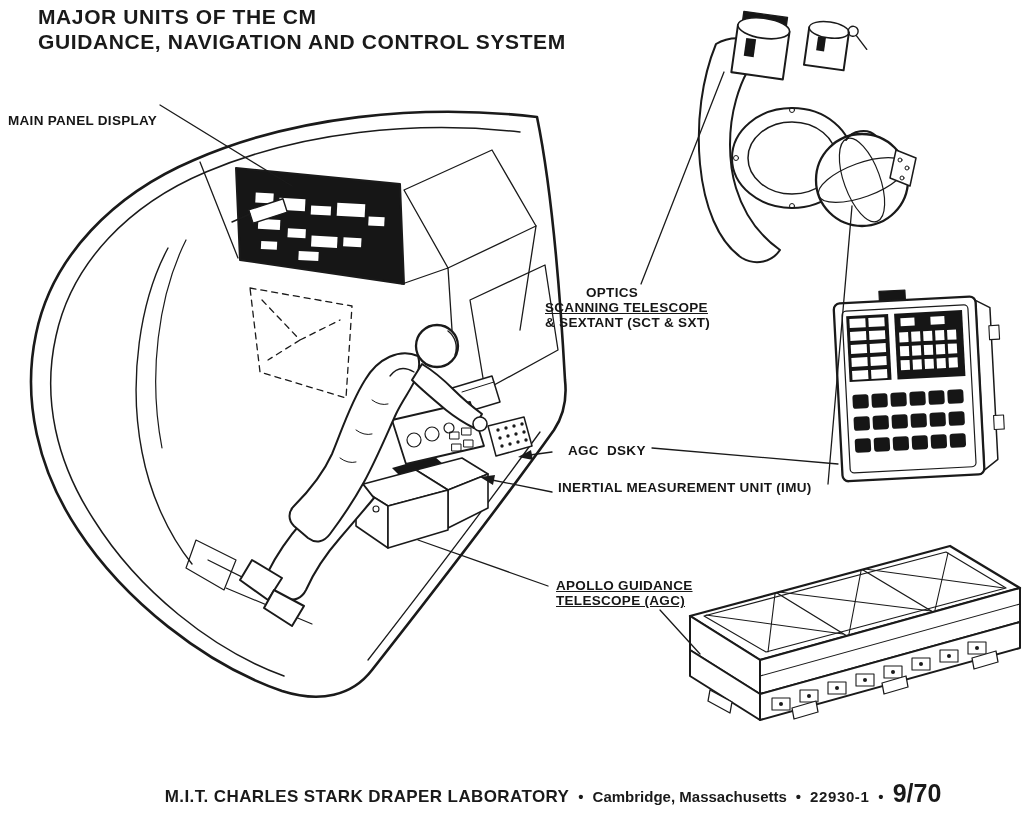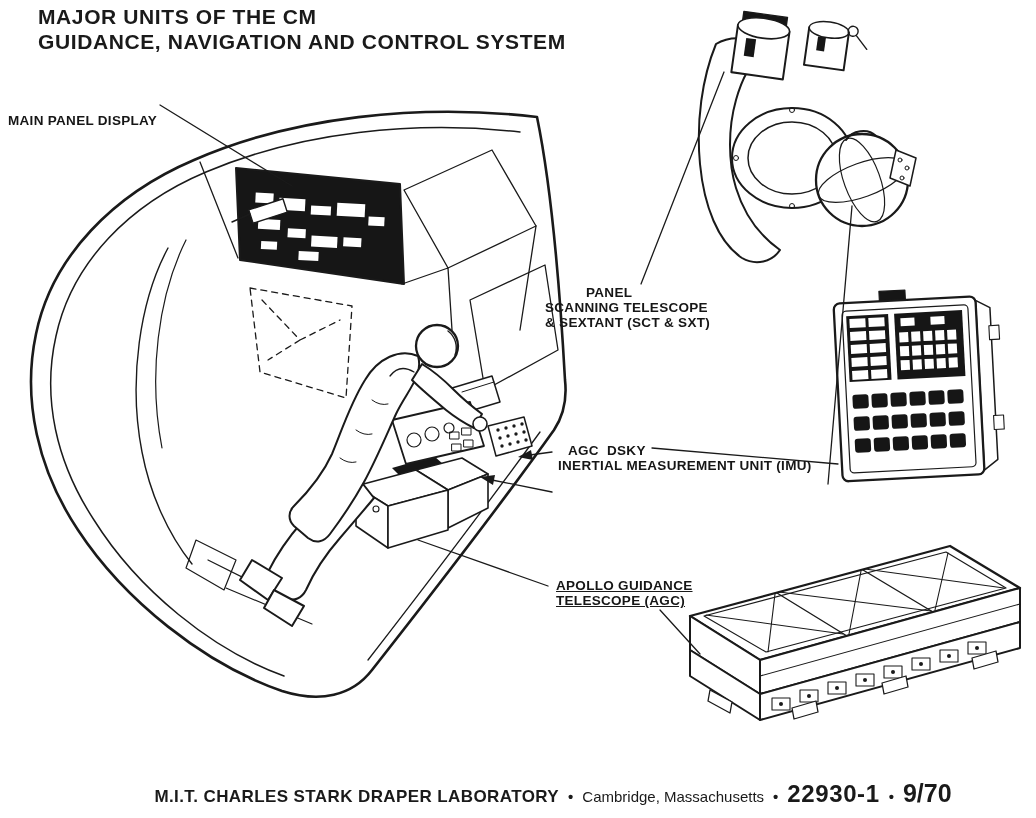--- a/index.html
+++ b/index.html
@@ -22,22 +22,22 @@
   .optics-block{left:545px;top:285px;}
   .optics-l1{padding-left:41px;}
   .agc-block{left:556px;top:578px;text-decoration:underline;}
   .diagram-svg{position:absolute;left:0;top:0;}
   .footer{
     position:absolute;left:0;right:0;top:779px;
     display:flex;justify-content:center;align-items:baseline;
     gap:9px;padding-left:70px;
   }
   .f-lab{font-size:17px;font-weight:700;letter-spacing:.4px;white-space:pre;}
-  .f-loc{font-size:15px;font-weight:400;white-space:pre;text-align:right;}
-  .f-doc{font-size:24px;font-weight:700;letter-spacing:.6px;white-space:pre;}
+  .f-loc{font-size:15px;font-weight:700;white-space:pre;text-align:right;}
+  .f-doc{font-size:15px;font-weight:700;letter-spacing:.6px;white-space:pre;}
   .f-date{font-size:25px;font-weight:700;white-space:pre;}
   .f-sep{font-size:15px;font-weight:700;}
 </style>
 </head>
 <body>
 
 <div class="page">
 
   <svg class="diagram-svg" width="1036" height="818" viewBox="0 0 1036 818" stroke="#1a1a1a" fill="none" stroke-linecap="round" stroke-linejoin="round">
 
@@ -318,28 +318,28 @@
   </svg>
 
   <div class="abs title-block">
     <div class="title-line">MAJOR UNITS OF THE CM</div>
     <div class="title-line">GUIDANCE, NAVIGATION AND CONTROL SYSTEM</div>
   </div>
 
   <div class="label" style="left:8px;top:96px;margin-top:17px;">MAIN PANEL DISPLAY</div>
 
   <div class="abs optics-block">
-    <div class="label optics-l1" style="position:static;">PANEL</div>
-    <div class="label" style="position:static;">SCANNING TELESCOPE</div>
+    <div class="label optics-l1" style="position:static;">OPTICS</div>
+    <div class="label" style="position:static;text-decoration:underline;">SCANNING TELESCOPE</div>
     <div class="label" style="position:static;">&amp; SEXTANT (SCT &amp; SXT)</div>
   </div>
 
   <div class="label" style="left:568px;top:443px;">AGC  DSKY</div>
 
-  <div class="label" style="left:558px;top:458px;text-align:right;">INERTIAL MEASUREMENT UNIT (IMU)</div>
+  <div class="label" style="left:558px;top:480px;text-align:right;">INERTIAL MEASUREMENT UNIT (IMU)</div>
 
   <div class="abs agc-block">
     <div class="label" style="position:static;">APOLLO GUIDANCE</div>
     <div class="label" style="position:static;">TELESCOPE (AGC)</div>
   </div>
 
   <div class="footer">
     <span class="f-lab">M.I.T. CHARLES STARK DRAPER LABORATORY</span>
     <span class="f-sep">•</span>
     <span class="f-loc">Cambridge, Massachusetts</span>

